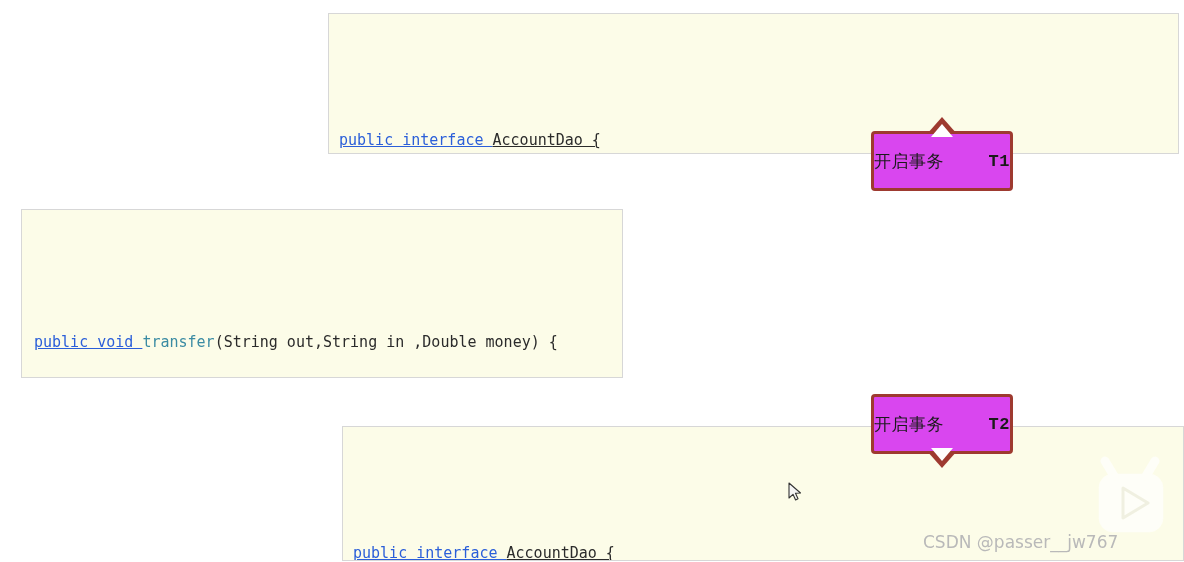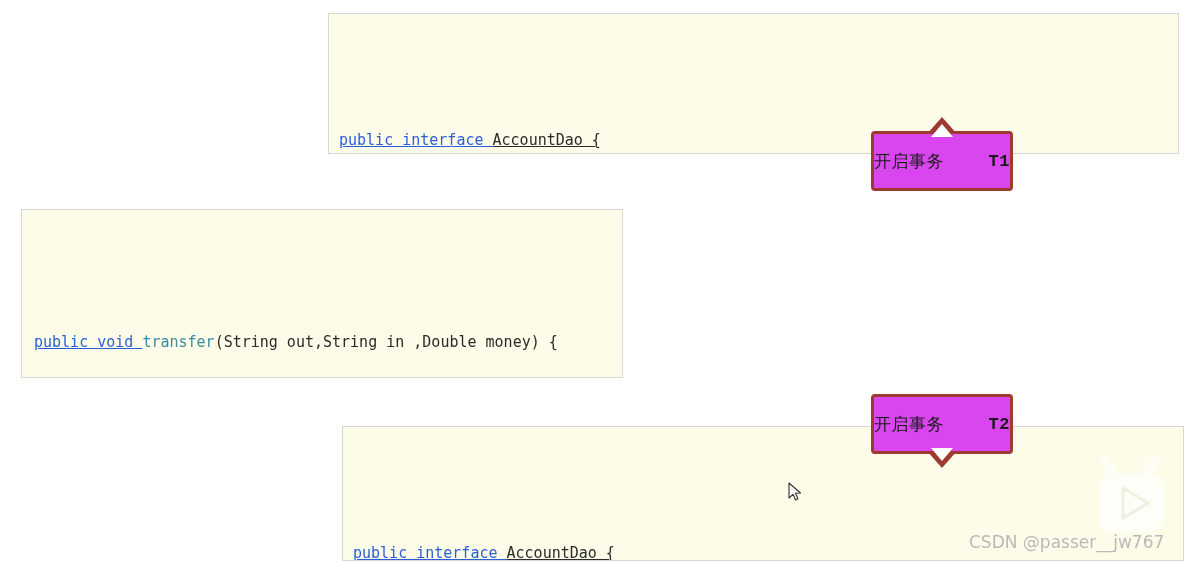--- a/index.html
+++ b/index.html
@@ -142,21 +142,21 @@
     left: 1092px;
     top: 452px;
     width: 78px;
     height: 86px;
     z-index: 5;
     opacity: 0.72;
     pointer-events: none;
   }
   #watermark-text {
     position: absolute;
-    left: 969px;
+    left: 923px;
     top: 532px;
     font-family: "DejaVu Sans", "Liberation Sans", sans-serif;
     font-size: 17px;
     color: #b9b9b9;
     z-index: 7;
     white-space: nowrap;
   }
 
   
   #mouse-cursor {

